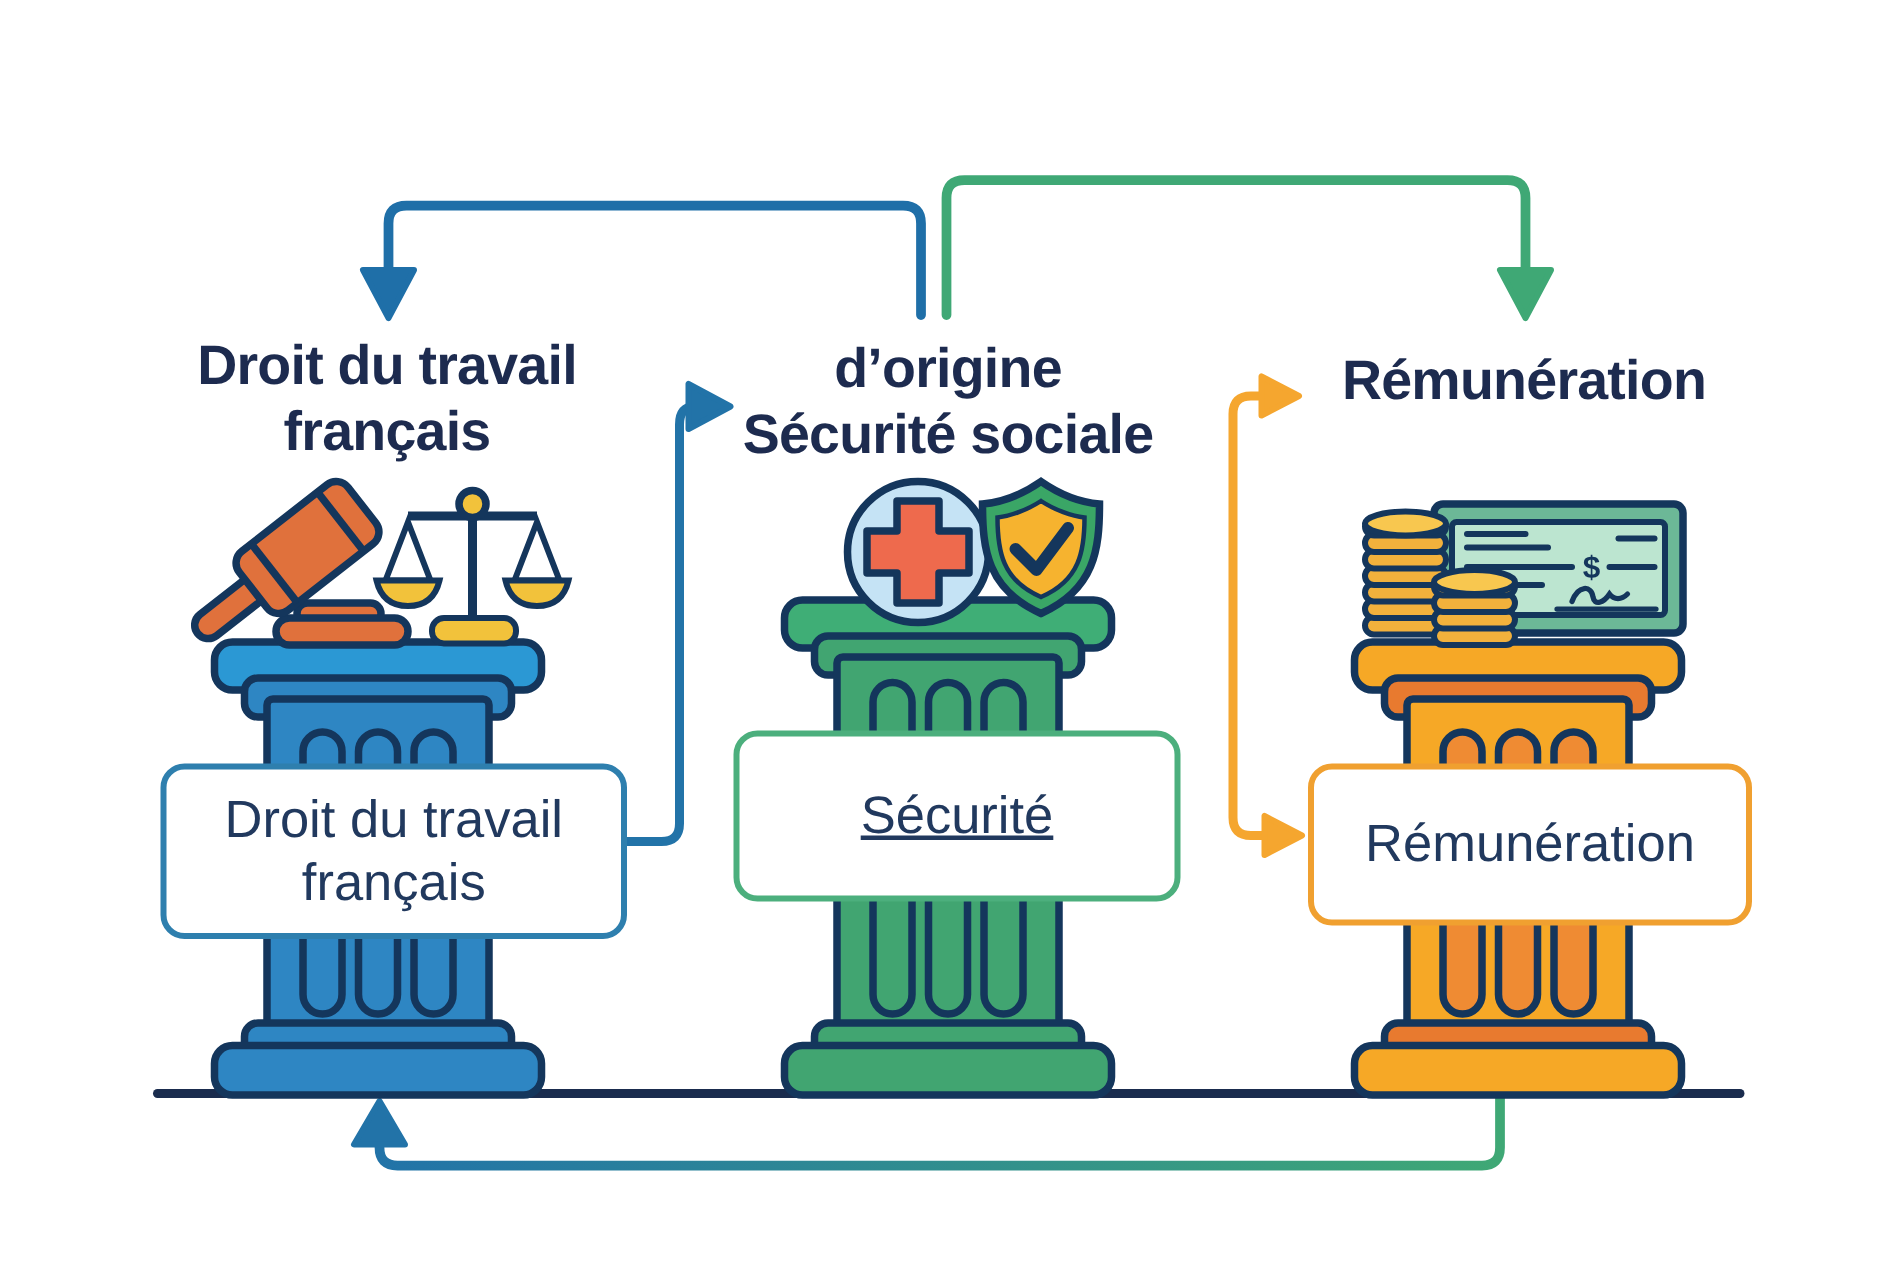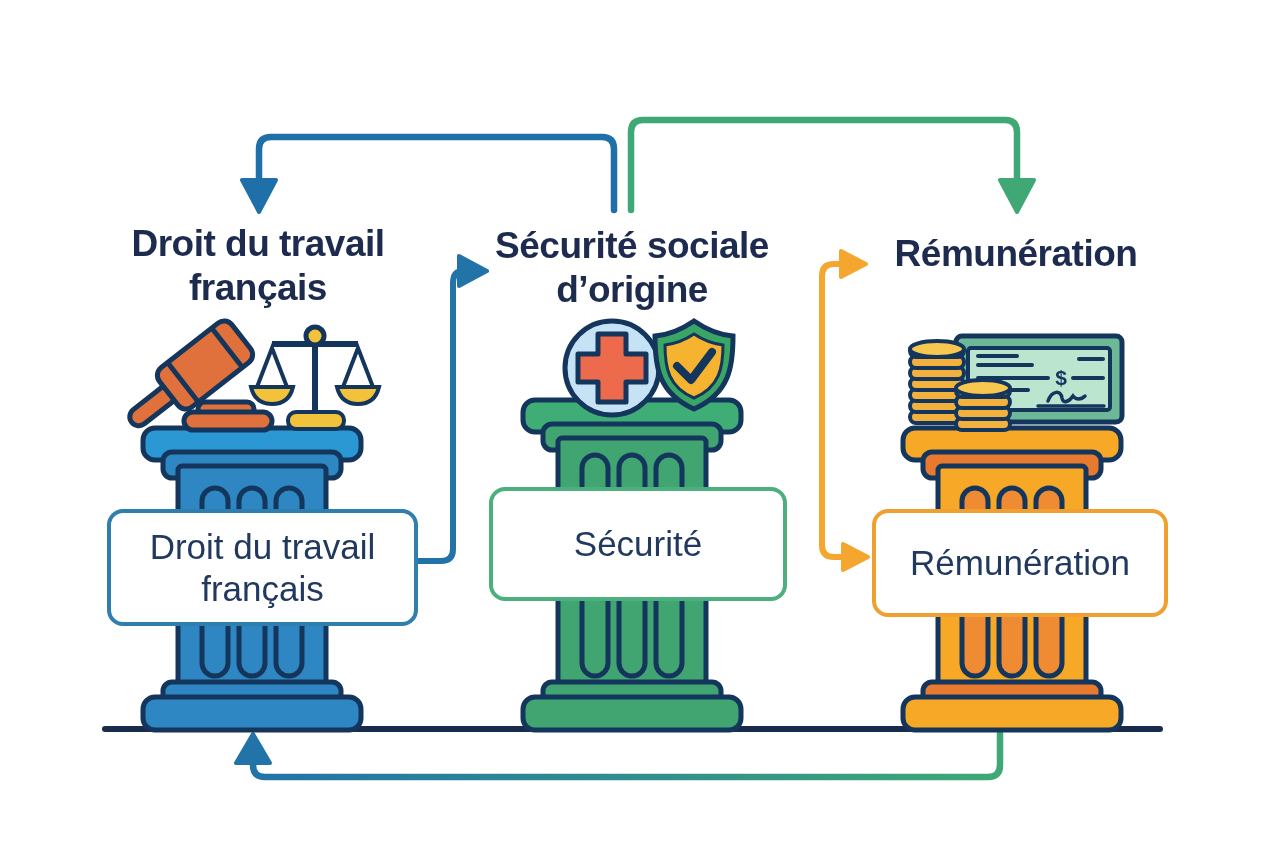--- a/index.html
+++ b/index.html
@@ -16,21 +16,21 @@
   .title span { display:block; }
   .title span:empty { display:none; }
   .labelbox {
     position:absolute; z-index:2; background:#ffffff; border-radius:16px;
     display:flex; flex-direction:column; align-items:center; justify-content:center;
     font-size:35px; line-height:42px; color:#21395E; text-align:center;
   }
   .labelbox span { display:block; }
   .labelbox span:empty { display:none; }
   .b1 { left:107px; top:509px; width:303px; height:109px; border:4px solid #2E7FAE; }
-  .b2 { left:489px; top:487px; width:290px; height:106px; border:4px solid #4CAF7D; }
+  .b2 { left:489px; top:487px; width:290px; height:106px; border:4px solid #4CAF7D;text-decoration:underline; }
   .b3 { left:872px; top:509px; width:288px; height:100px; border:4px solid #F0A030; }
   .t1 { left:80px;  top:222px; width:356px; }
   .t2 { left:442px; top:224px; width:380px; }
   .t3 { left:826px; top:232px; width:380px; }
 </style>
 </head>
 <body>
 
 <div class="canvas">
 
@@ -167,22 +167,22 @@
       <rect x="956" y="385" width="54" height="12" rx="6"></rect>
       <ellipse cx="983" cy="388" rx="27" ry="8" fill="#F8C74F"></ellipse>
     </g>
   </svg>
 
   <div class="title t1">
     <span>Droit du travail</span>
     <span>français</span>
   </div>
   <div class="title t2">
+    <span>d’origine</span>
     <span>Sécurité sociale</span>
-    <span>d’origine</span>
   </div>
   <div class="title t3">
     <span>Rémunération</span>
   </div>
 
   <div class="labelbox b1">
     <span>Droit du travail</span>
     <span>français</span>
   </div>
   <div class="labelbox b2">

